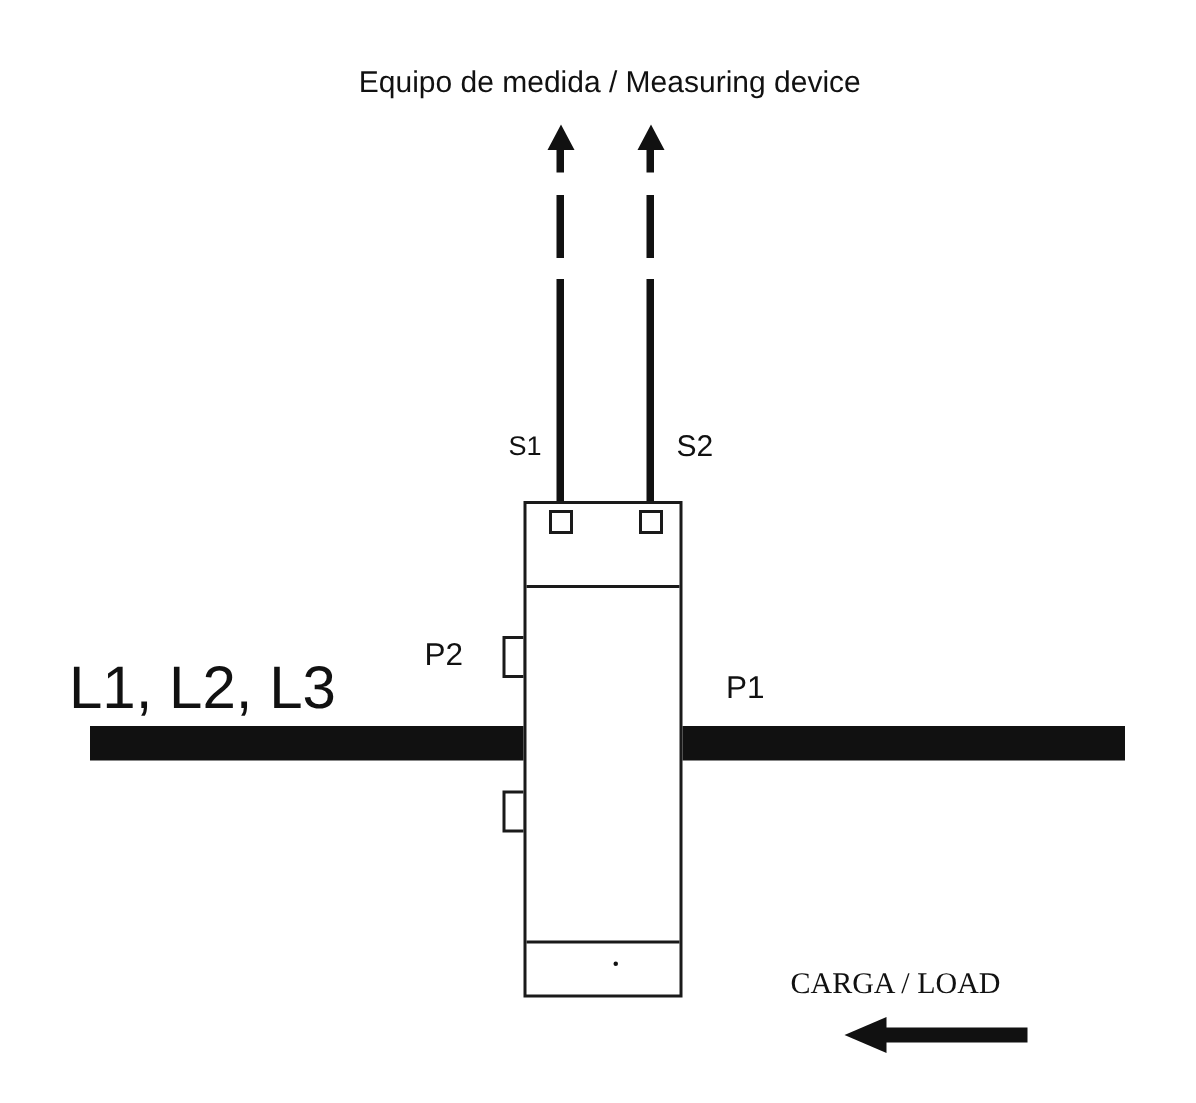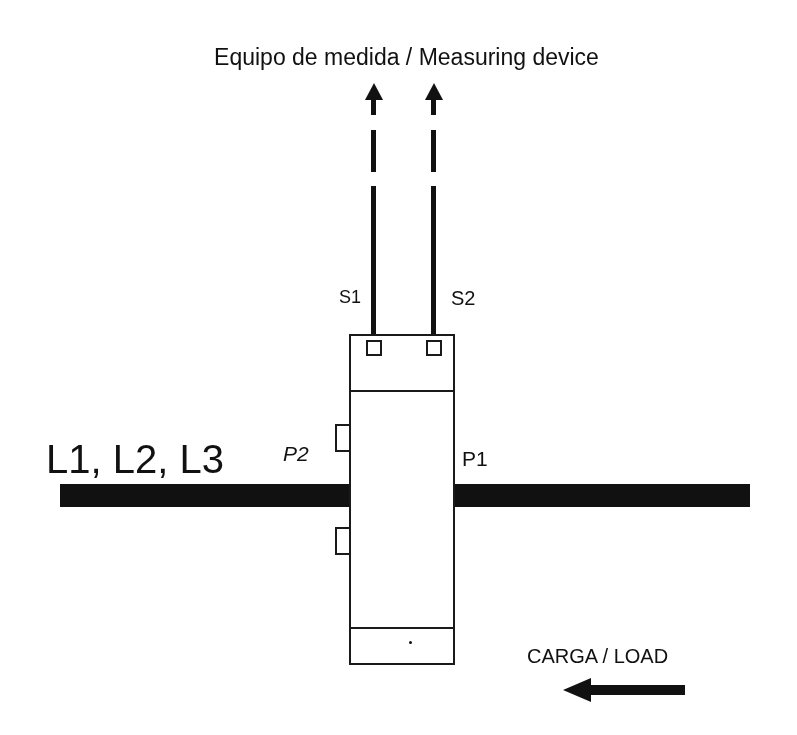--- a/index.html
+++ b/index.html
@@ -28,21 +28,21 @@
     position:absolute;width:0;height:0;
     border-top:12px solid transparent;border-bottom:12px solid transparent;
     border-right:28px solid #111;
   }
 </style>
 </head>
 <body>
 
 <div class="canvas">
 
-  <div class="label" style="left:0;right:0;top:44px;text-align:center;font-size:23px;margin-left:16px;">Equipo de medida / Measuring device</div>
+  <div class="label" style="left:0;right:0;top:44px;text-align:center;font-size:20px;margin-left:16px;">Equipo de medida / Measuring device</div>
 
   <div>
     <div class="arrowhead-up" style="left:365px;top:83px;"></div>
     <div class="vseg" style="left:371px;top:100px;height:15px;"></div>
     <div class="vseg" style="left:371px;top:130px;height:42px;"></div>
     <div class="vseg" style="left:371px;top:186px;height:152px;"></div>
   </div>
 
   <div>
     <div class="arrowhead-up" style="left:425px;top:83px;"></div>
@@ -61,22 +61,22 @@
 
   <div class="device">
     <div class="terminal" style="left:15px;top:4px;"></div>
     <div class="terminal" style="left:75px;top:4px;"></div>
     <div class="divider" style="top:54px;"></div>
     <div class="divider" style="top:291px;"></div>
     <div class="dot" style="left:58px;top:305px;"></div>
   </div>
 
   <div class="label" style="left:46px;top:437px;font-size:40px;">L1, L2, L3</div>
-  <div class="label" style="left:283px;top:442px;font-size:21px;font-style:italic;">P2</div>
-  <div class="label" style="left:462px;top:447px;font-size:21px;">P1</div>
+  <div class="label" style="left:283px;top:425px;font-size:21px;">P2</div>
+  <div class="label" style="left:484px;top:447px;font-size:21px;">P1</div>
 
-  <div class="label" style="left:527px;top:645px;font-size:20px;">CARGA / LOAD</div>
+  <div class="label" style="left:527px;top:645px;font-size:20px;font-family:Liberation Serif, serif;">CARGA / LOAD</div>
   <div>
     <div class="load-head" style="left:563px;top:678px;"></div>
     <div class="load-shaft" style="left:590px;top:685px;width:95px;height:10px;"></div>
   </div>
 
 </div>
 
 </body></html>

